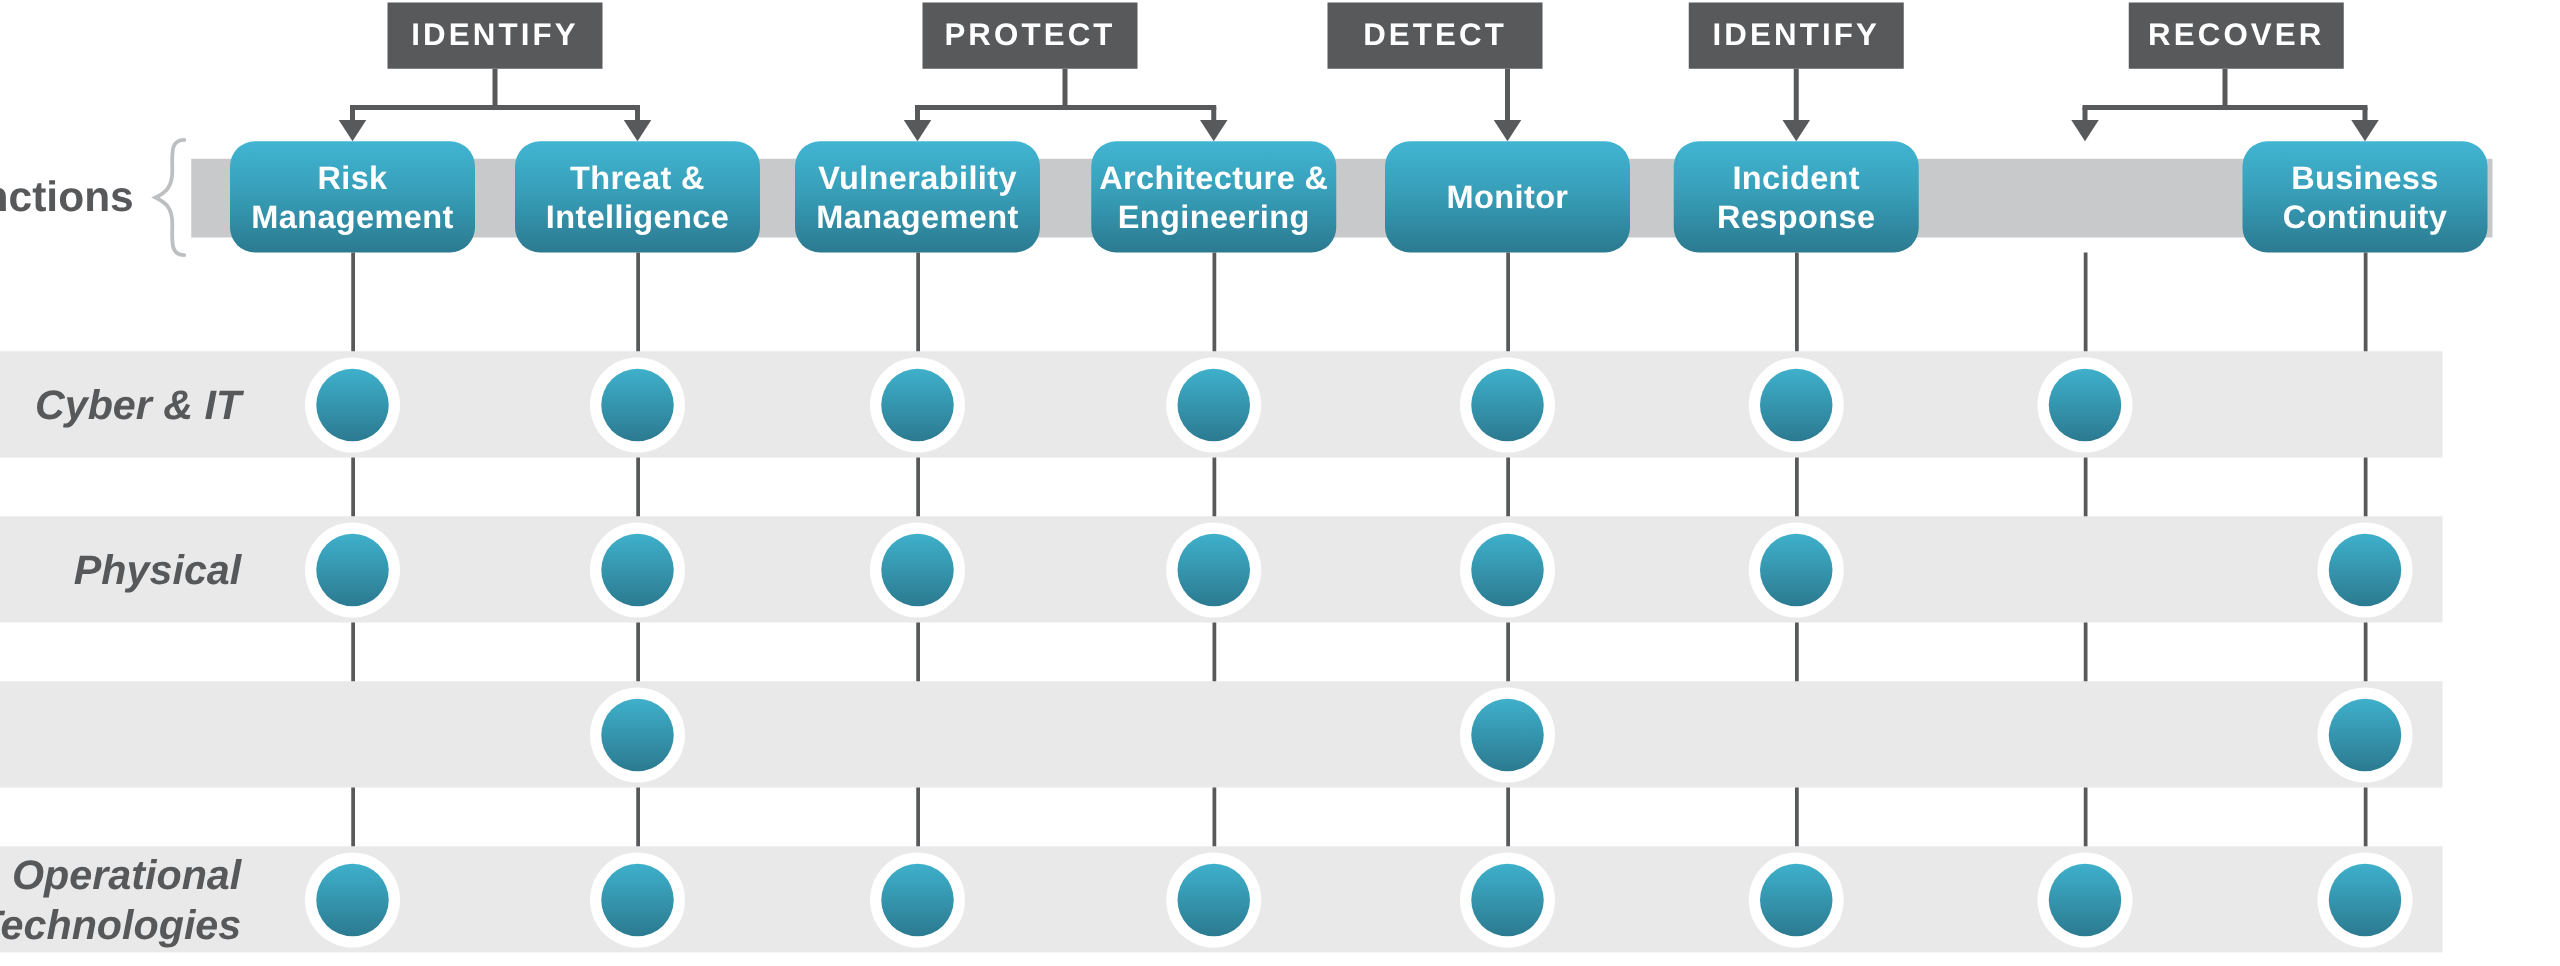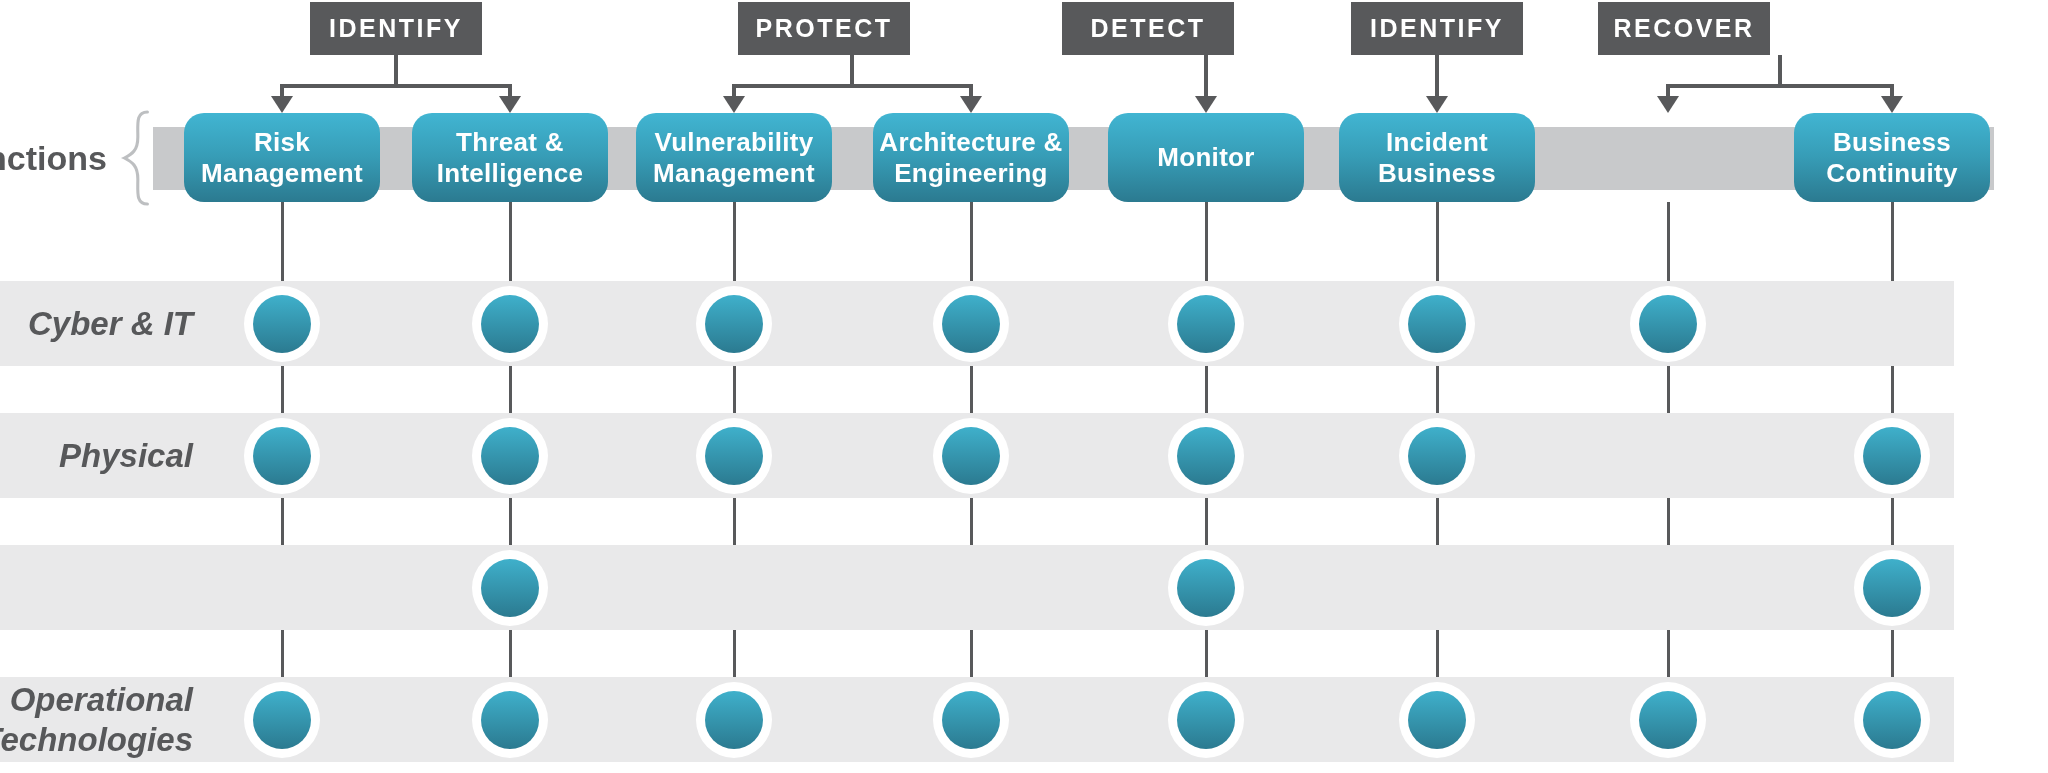--- a/index.html
+++ b/index.html
@@ -81,40 +81,40 @@
     <div class="ahead" style="left:1206px"></div>
   </div>
 
   <div>
     <div class="phase-box" style="left:1437px">IDENTIFY</div>
     <div class="stem" style="left:1437px;top:55px;height:43px"></div>
     <div class="ahead" style="left:1437px"></div>
   </div>
 
   <div>
-    <div class="phase-box" style="left:1684px">RECOVER</div>
+    <div class="phase-box" style="left:1789px">RECOVER</div>
     <div class="stem" style="left:1780px;top:55px;height:31px"></div>
     <div class="branch" style="left:1666px;width:228px"></div>
     <div class="stem" style="left:1668px;top:86px;height:12px"></div>
     <div class="stem" style="left:1892px;top:86px;height:12px"></div>
     <div class="ahead" style="left:1668px"></div>
     <div class="ahead" style="left:1892px"></div>
   </div>
 
   <div class="fn-box" style="left:282px">Risk
 Management</div>
   <div class="fn-box" style="left:510px">Threat &amp;
 Intelligence</div>
   <div class="fn-box" style="left:734px">Vulnerability
 Management</div>
   <div class="fn-box" style="left:971px">Architecture &amp;
 Engineering</div>
   <div class="fn-box" style="left:1206px">Monitor</div>
   <div class="fn-box" style="left:1437px">Incident
-Business</div>
+Response</div>
   <div class="fn-box" style="left:1892px">Business
 Continuity</div>
 
   <div class="row-band" style="top:281px"></div>
   <div class="row-band" style="top:413px"></div>
   <div class="row-band" style="top:545px"></div>
   <div class="row-band" style="top:677px"></div>
 
   <div class="row-label" style="top:324px">Cyber &amp; IT</div>
   <div class="row-label" style="top:456px">Physical</div>

